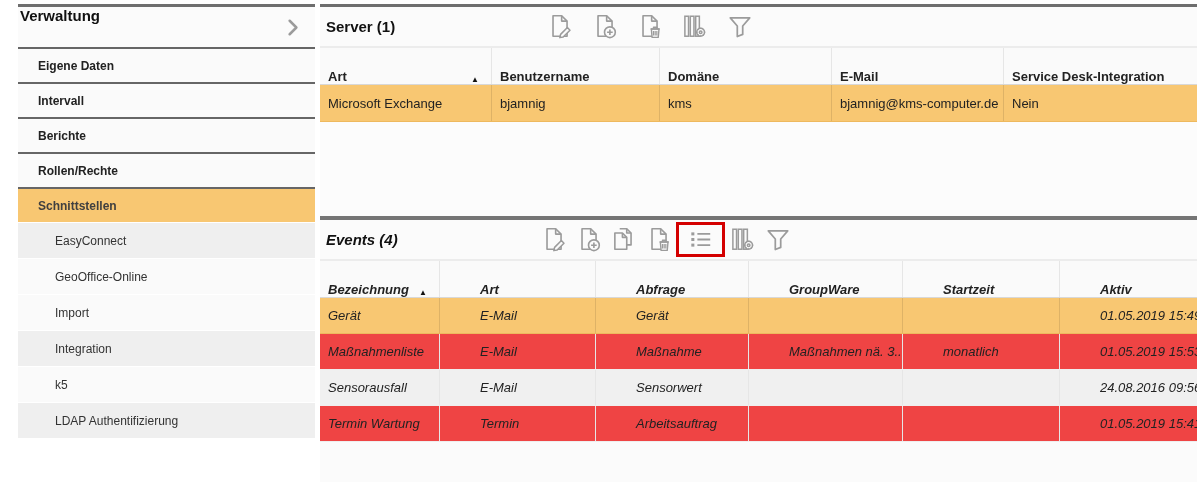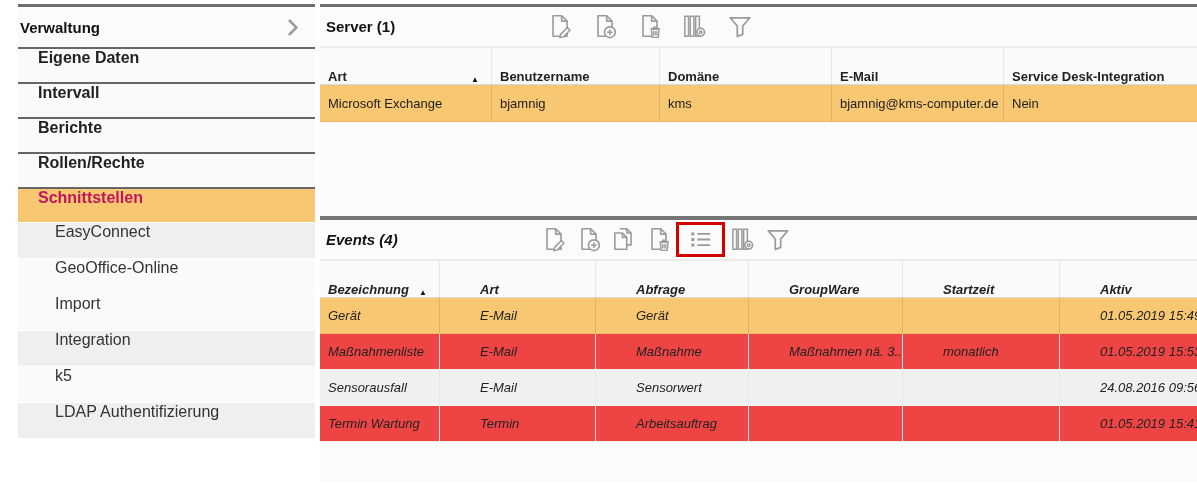--- a/index.html
+++ b/index.html
@@ -11,30 +11,30 @@
     --cell-border:#e6e6e6;
   }
   *{box-sizing:border-box;}
   html,body{margin:0;padding:0;background:#fff;}
   body{font-family:"Liberation Sans", sans-serif;color:#222;}
   .app{width:1197px;height:486px;display:flex;overflow:hidden;background:#fff;}
 
   
   .sidebar{width:315px;flex:0 0 315px;padding:4px 0 0 18px;}
   .sidebar-top-line{height:3px;background:var(--dark-line);}
-  .sidebar-header{height:40px;display:flex;align-items:center;background:#fbfbfb;padding:0 8px 0 2px;}
+  .sidebar-header{height:40px;display:flex;background:#fbfbfb;padding:0 8px 0 2px;}
   .sidebar-title{font-size:15px;font-weight:bold;color:#111;}
   .sidebar-chevron{margin-left:auto;display:flex;align-items:center;cursor:pointer;}
-  .nav-item{height:35px;display:flex;background:#fafafa;font-size:16px;color:#222;cursor:pointer;}
+  .nav-item{height:35px;display:flex;align-items:center;background:#fafafa;font-size:12px;color:#222;cursor:pointer;}
   .nav-item.lvl1{border-top:2px solid #666;font-weight:bold;}
   .nav-item.lvl1 .nav-label{padding-left:20px;}
   .nav-item.lvl2{margin-top:1px;font-weight:normal;color:#333;}
   .nav-item.lvl2 .nav-label{padding-left:37px;}
   .nav-item.alt{background:var(--alt-bg);}
-  .nav-item.selected{background:var(--sel);color:#be185d;}
+  .nav-item.selected{background:var(--sel);color:#404040;}
 
   
   .content{flex:1;padding:4px 17px 0 5px;display:flex;flex-direction:column;}
   .content-top-line{height:3px;background:var(--dark-line);}
   .panel{background:var(--panel-bg);display:flex;flex-direction:column;}
   .server-panel{height:209px;}
   .events-panel{flex:1;margin-bottom:4px;font-style:italic;}
   .splitter{height:4px;background:#757575;flex:0 0 4px;cursor:row-resize;}
 
   .panel-header{height:41px;display:flex;align-items:center;padding:0 10px 0 6px;border-bottom:2px solid #ececec;}

